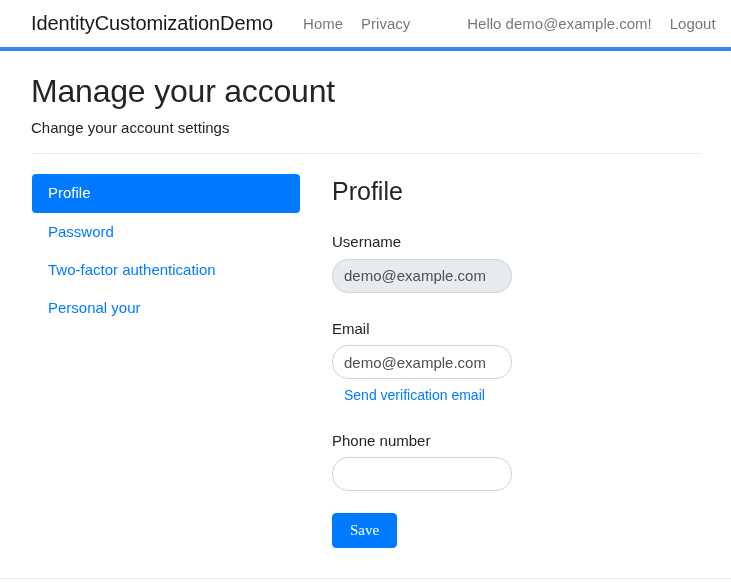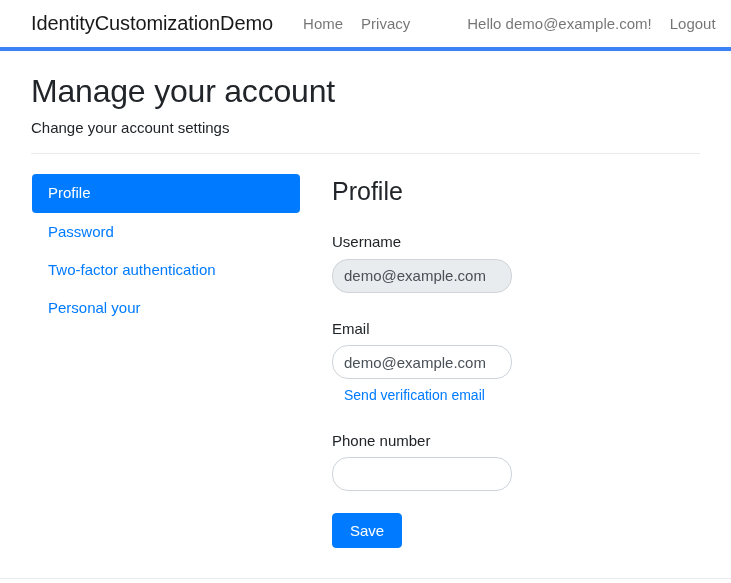--- a/index.html
+++ b/index.html
@@ -180,21 +180,21 @@
     cursor: pointer;
     line-height: 1.3;
   }
   .btn-primary {
     margin-top: 22px;
     display: inline-block;
     background: #007bff;
     border: 1px solid #007bff;
     color: #ffffff;
     font-size: 15px;
-    font-family: Liberation Sans, sans-serif;
+    font-family: Liberation Serif, serif;
     padding: 6px 17px;
     border-radius: 4px;
     cursor: pointer;
     line-height: 1.4;
   }
 
   
   .footer {
     position: absolute;
     left: 0;

